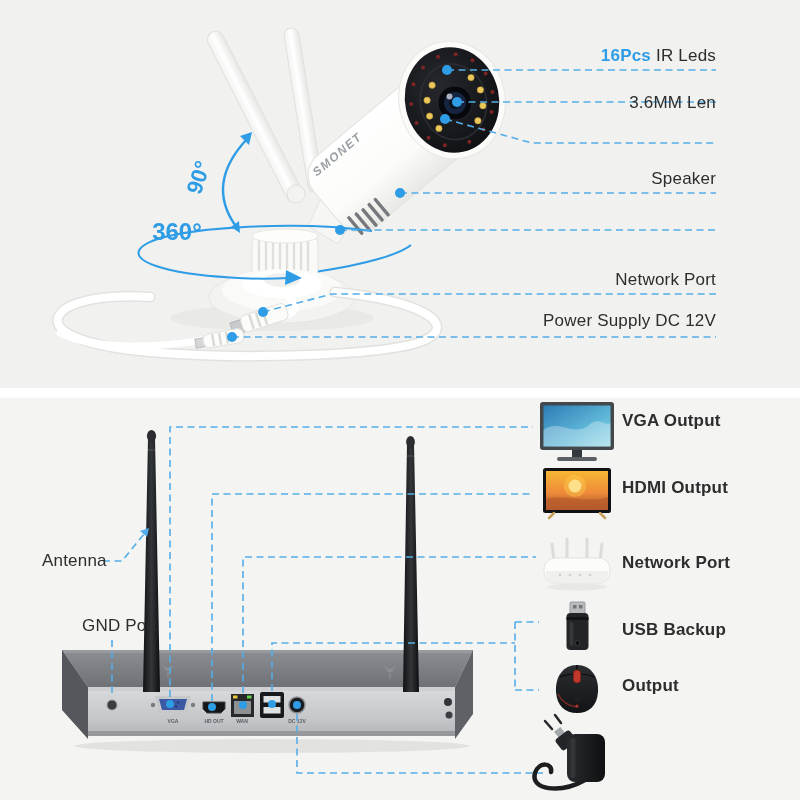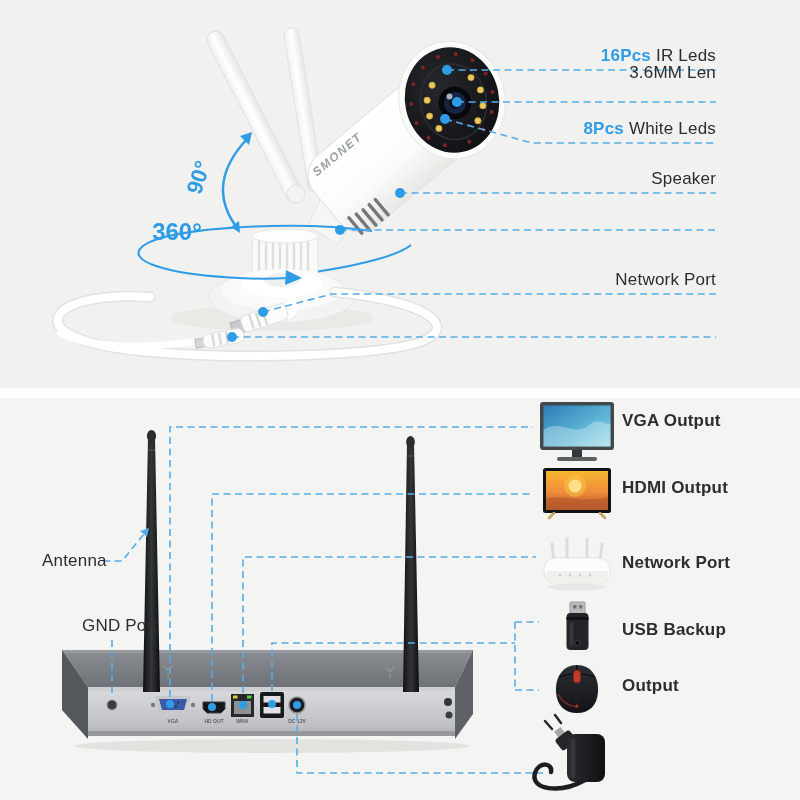--- a/index.html
+++ b/index.html
@@ -184,24 +184,24 @@
           <circle cx="457" cy="102" r="5"></circle>
           <circle cx="445" cy="119" r="5"></circle>
         <circle cx="400" cy="193" r="5"></circle>
           <circle cx="340" cy="230" r="5"></circle>
           <circle cx="263" cy="312" r="5"></circle>
         <circle cx="232" cy="337" r="5"></circle>
       </g>
     </svg>
 
     <div class="co-label top-label" style="top:45px"><span class="hl">16Pcs</span><span>IR Leds</span></div>
-    <div class="co-label top-label" style="top:62px"><span class="hl"></span><span>3.6MM Len</span></div>
-    <div class="co-label top-label" style="top:118px"><span class="hl">8Pcs</span><span>White Leds</span></div>
+    <div class="co-label top-label" style="top:92px"><span class="hl"></span><span>3.6MM Len</span></div>
     <div class="co-label top-label" style="top:168px"><span class="hl"></span><span>Speaker</span></div>
     <div class="co-label top-label" style="top:269px"><span class="hl"></span><span>Network Port</span></div>
+    <div class="co-label top-label" style="top:310px"><span class="hl"></span><span>Power Supply DC 12V</span></div>
   </section>
 
   <div class="divider"></div>
 
   <section class="sec-bottom">
     <svg class="art" width="800" height="402" viewBox="0 0 800 402">
       <defs>
         <linearGradient id="frontGrad" x1="0" y1="0" x2="0" y2="1">
           <stop offset="0" stop-color="#dadbdd"></stop>
             <stop offset=".7" stop-color="#c3c5c8"></stop>

